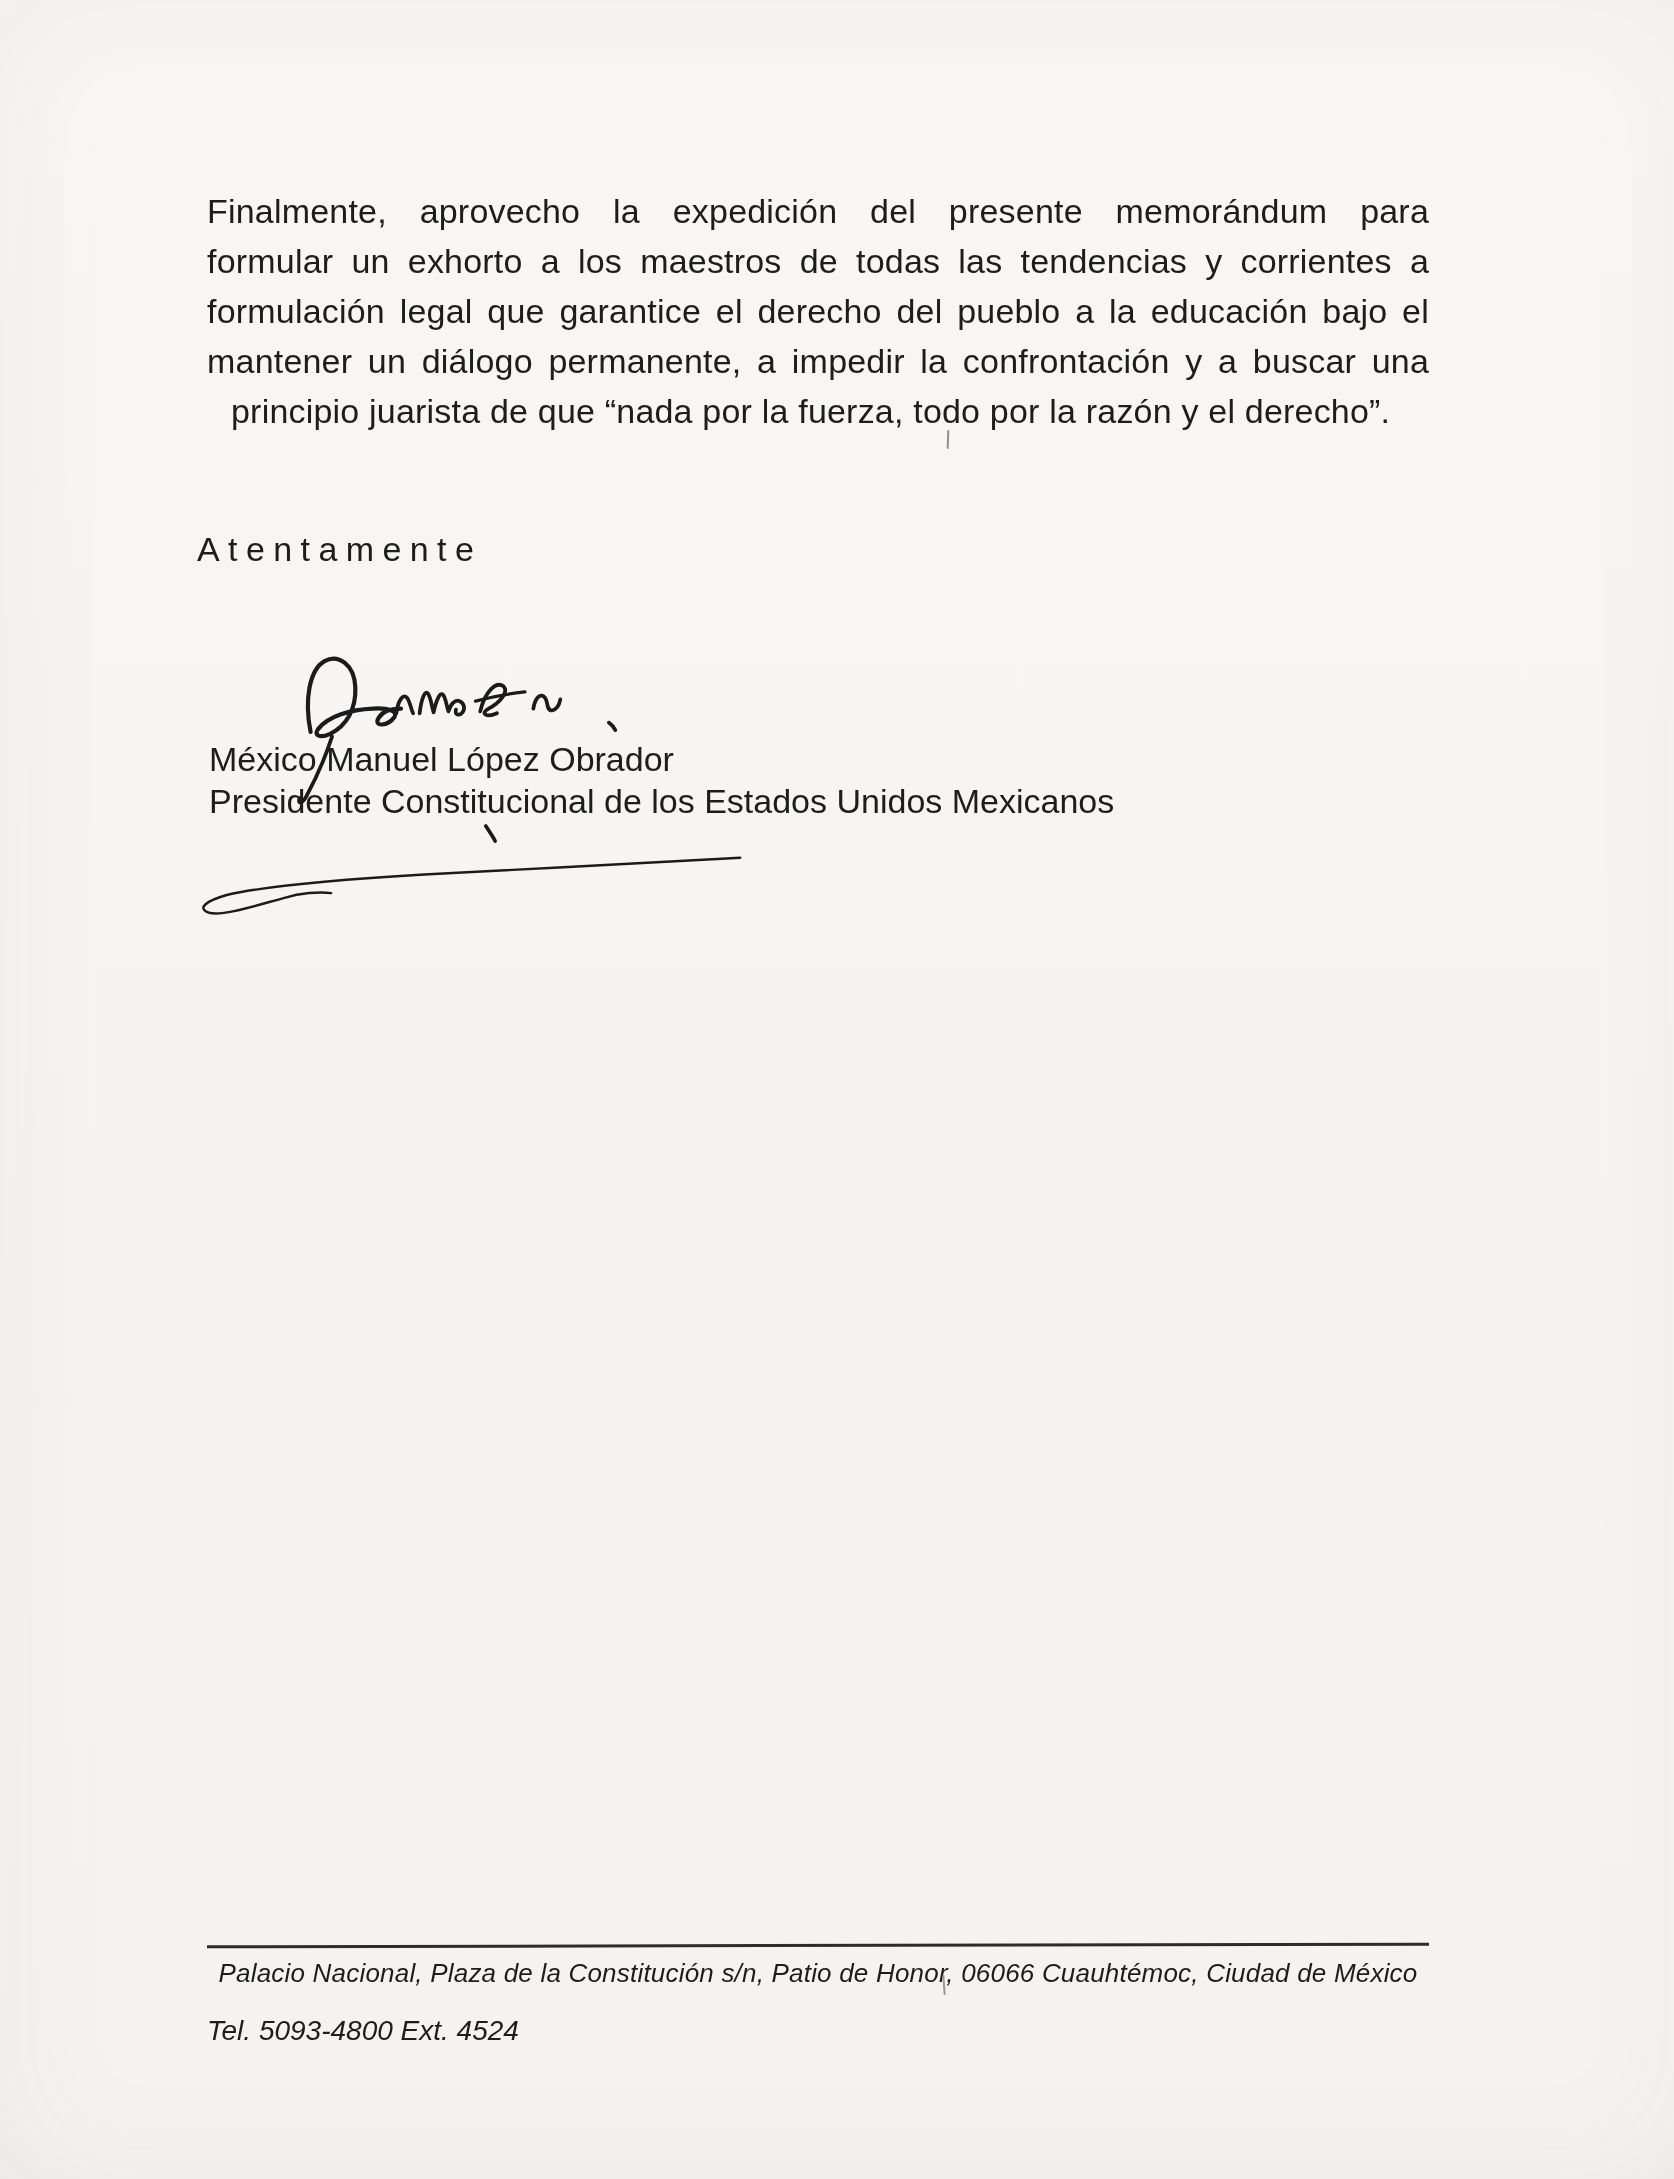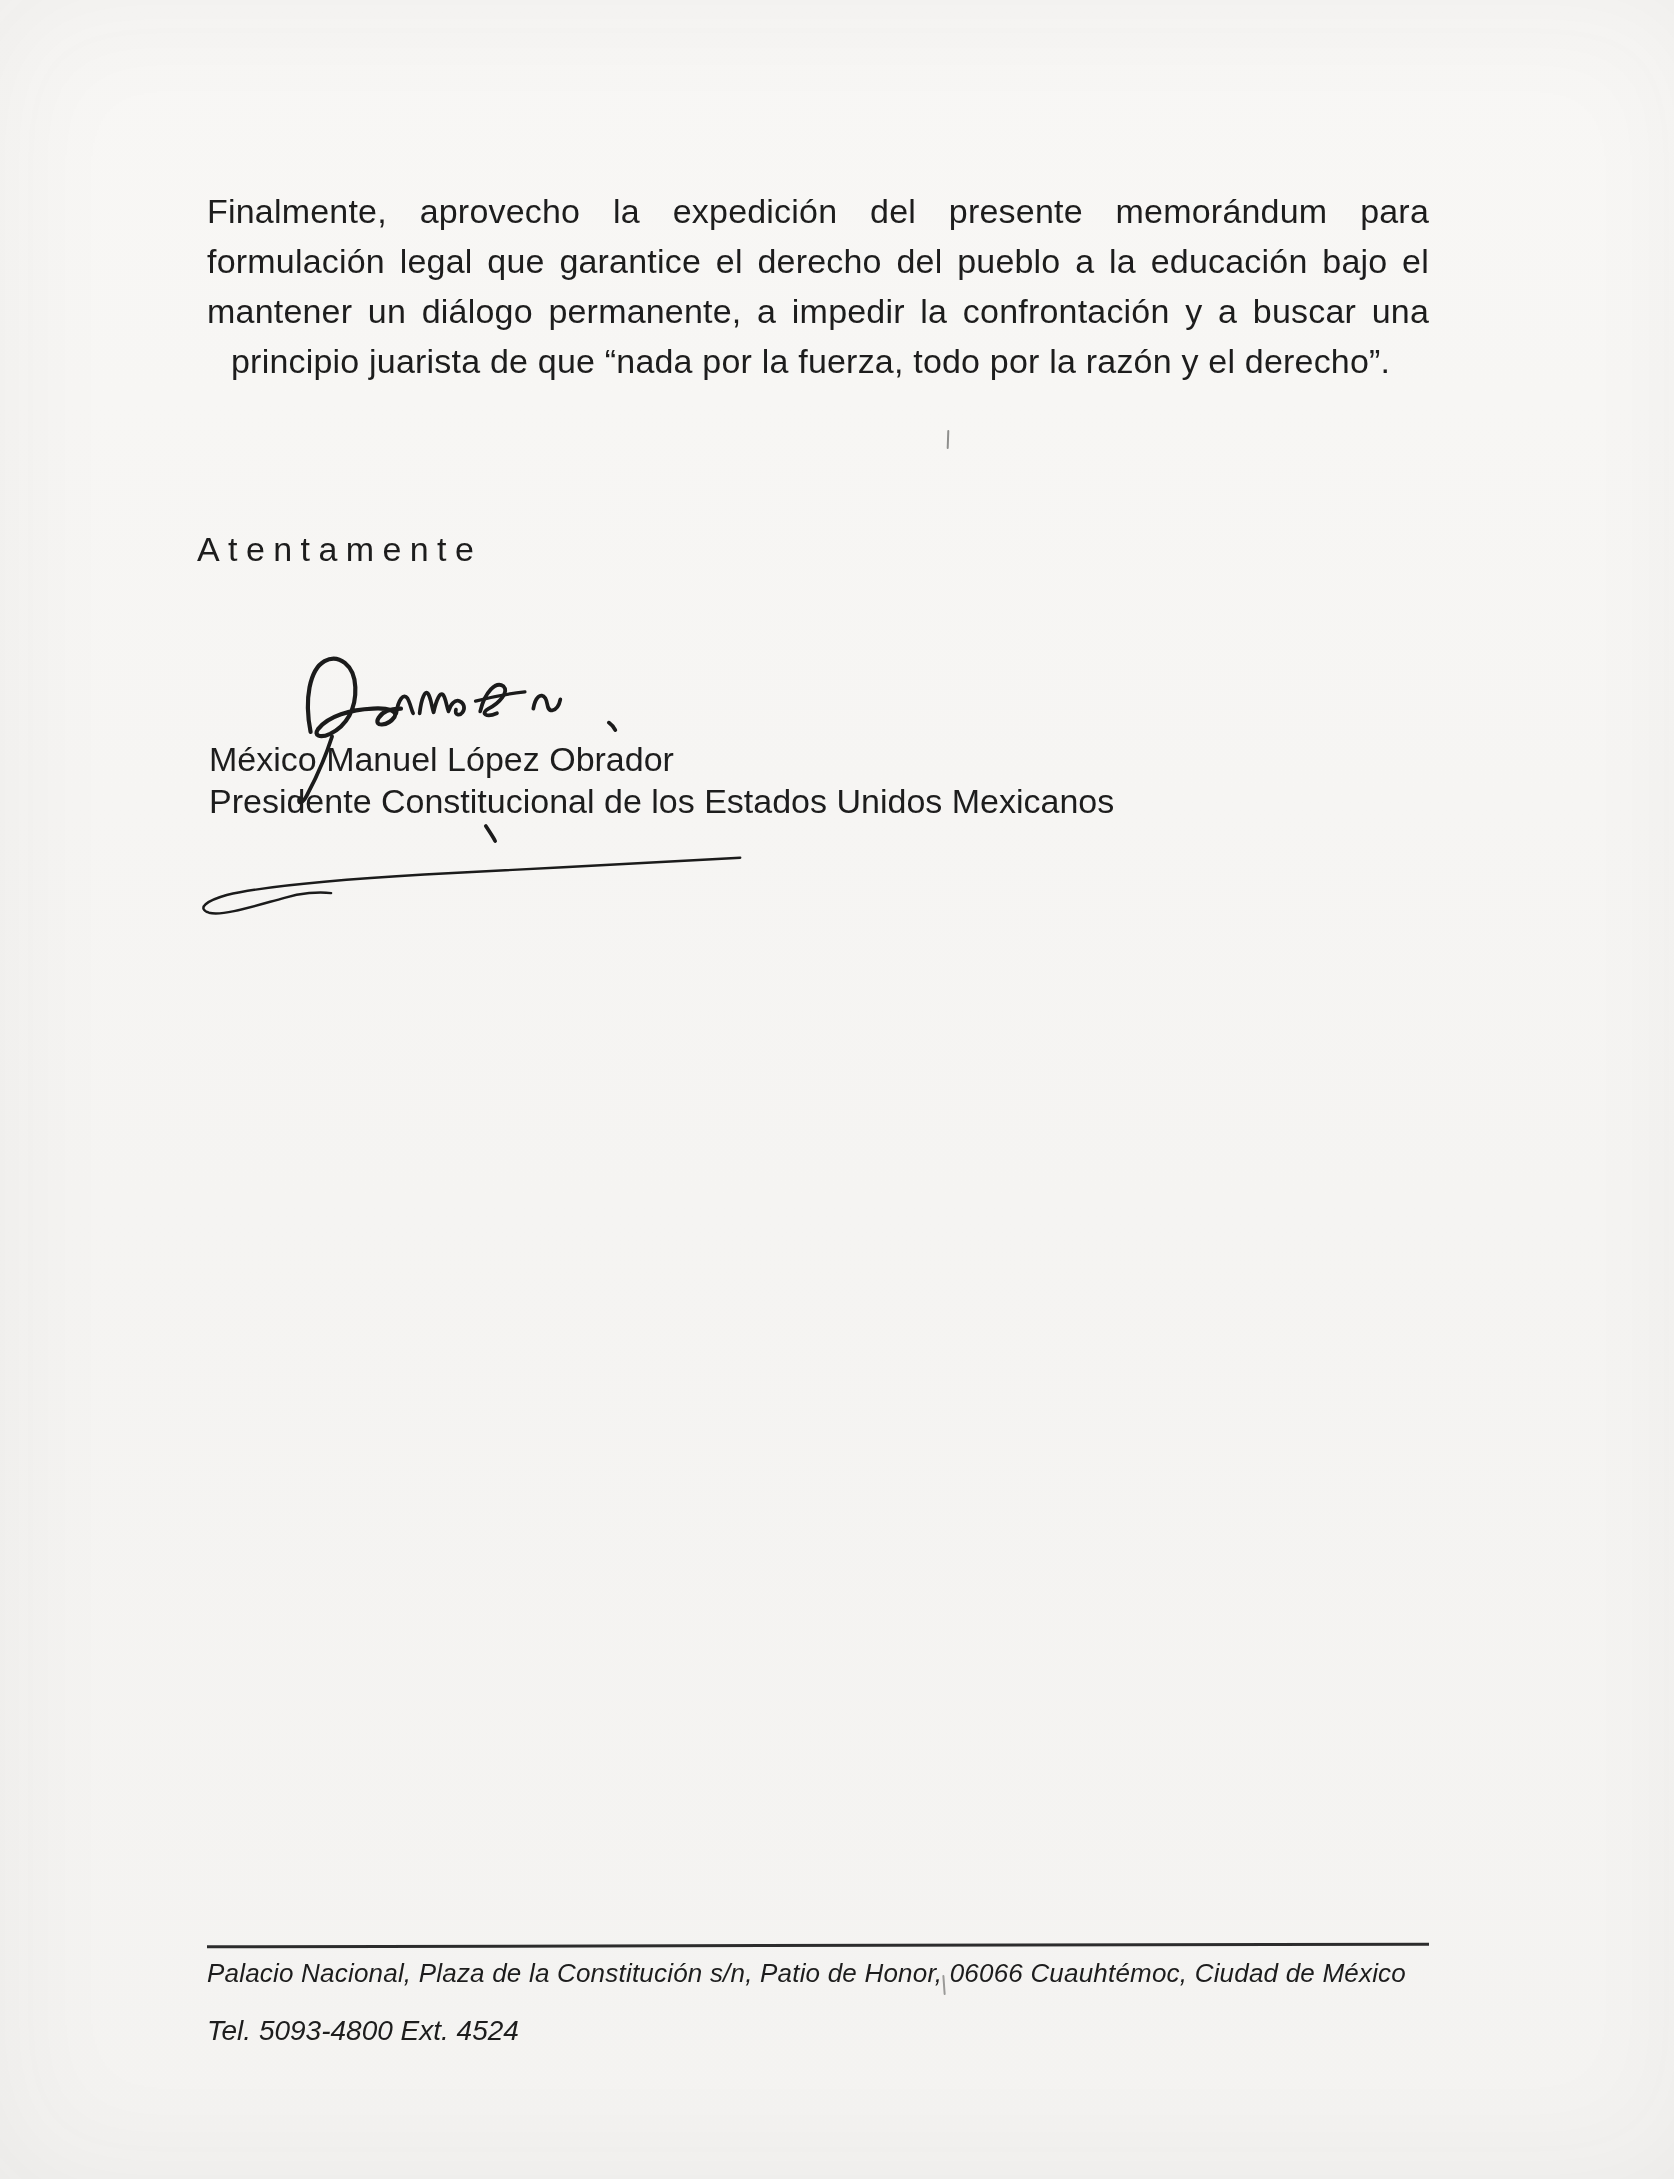--- a/index.html
+++ b/index.html
@@ -57,20 +57,21 @@
     width: 1222px;
     height: 2.8px;
     background: #2c2c2c;
     transform: rotate(-0.12deg);
   }
   .footer-address {
     position: absolute;
     left: 207px;
     top: 1956px;
     width: 1222px;
+    text-align: center;
     font-size: 26px;
     font-style: italic;
     line-height: 34px;
     letter-spacing: 0.2px;
   }
   .footer-phone {
     position: absolute;
     left: 207px;
     top: 2015px;
     width: 1222px;
@@ -86,20 +87,21 @@
   .scan-mark.m1 { left: 947px; top: 430px; height: 18.6px; transform: rotate(2deg); }
   .scan-mark.m2 { left: 943px; top: 1975px; height: 19.6px; transform: rotate(-4deg); background: #9a9a98; }
 </style>
 </head>
 <body>
 
 <div class="page">
 
   <div class="paragraph">
     <div class="jline">Finalmente, aprovecho la expedición del presente memorándum para</div>
+    <div class="jline">formular un exhorto a los maestros de todas las tendencias y corrientes a</div>
     <div class="jline">formulación legal que garantice el derecho del pueblo a la educación bajo el</div>
     <div class="jline">mantener un diálogo permanente, a impedir la confrontación y a buscar una</div>
     <div class="jline-last">principio juarista de que “nada por la fuerza, todo por la razón y el derecho”.</div>
   </div>
 
   <div class="salutation">Atentamente</div>
 
   <svg class="sig-art" viewBox="0 0 720 400" xmlns="http://www.w3.org/2000/svg" fill="none" stroke="#1b1b1b" stroke-linecap="round" stroke-linejoin="round">
 
     <path stroke-width="4.5" d="M153,135 C146,100 152,68 168,59 C183,51 200,63 201,87 C202,110 192,128 174,137 C163,142 156,139 161,132 C172,118 196,111 220,110 C237,109 247,113 243,119 C236,129 220,130 226,120 C230,113 240,110 250,110"></path>

